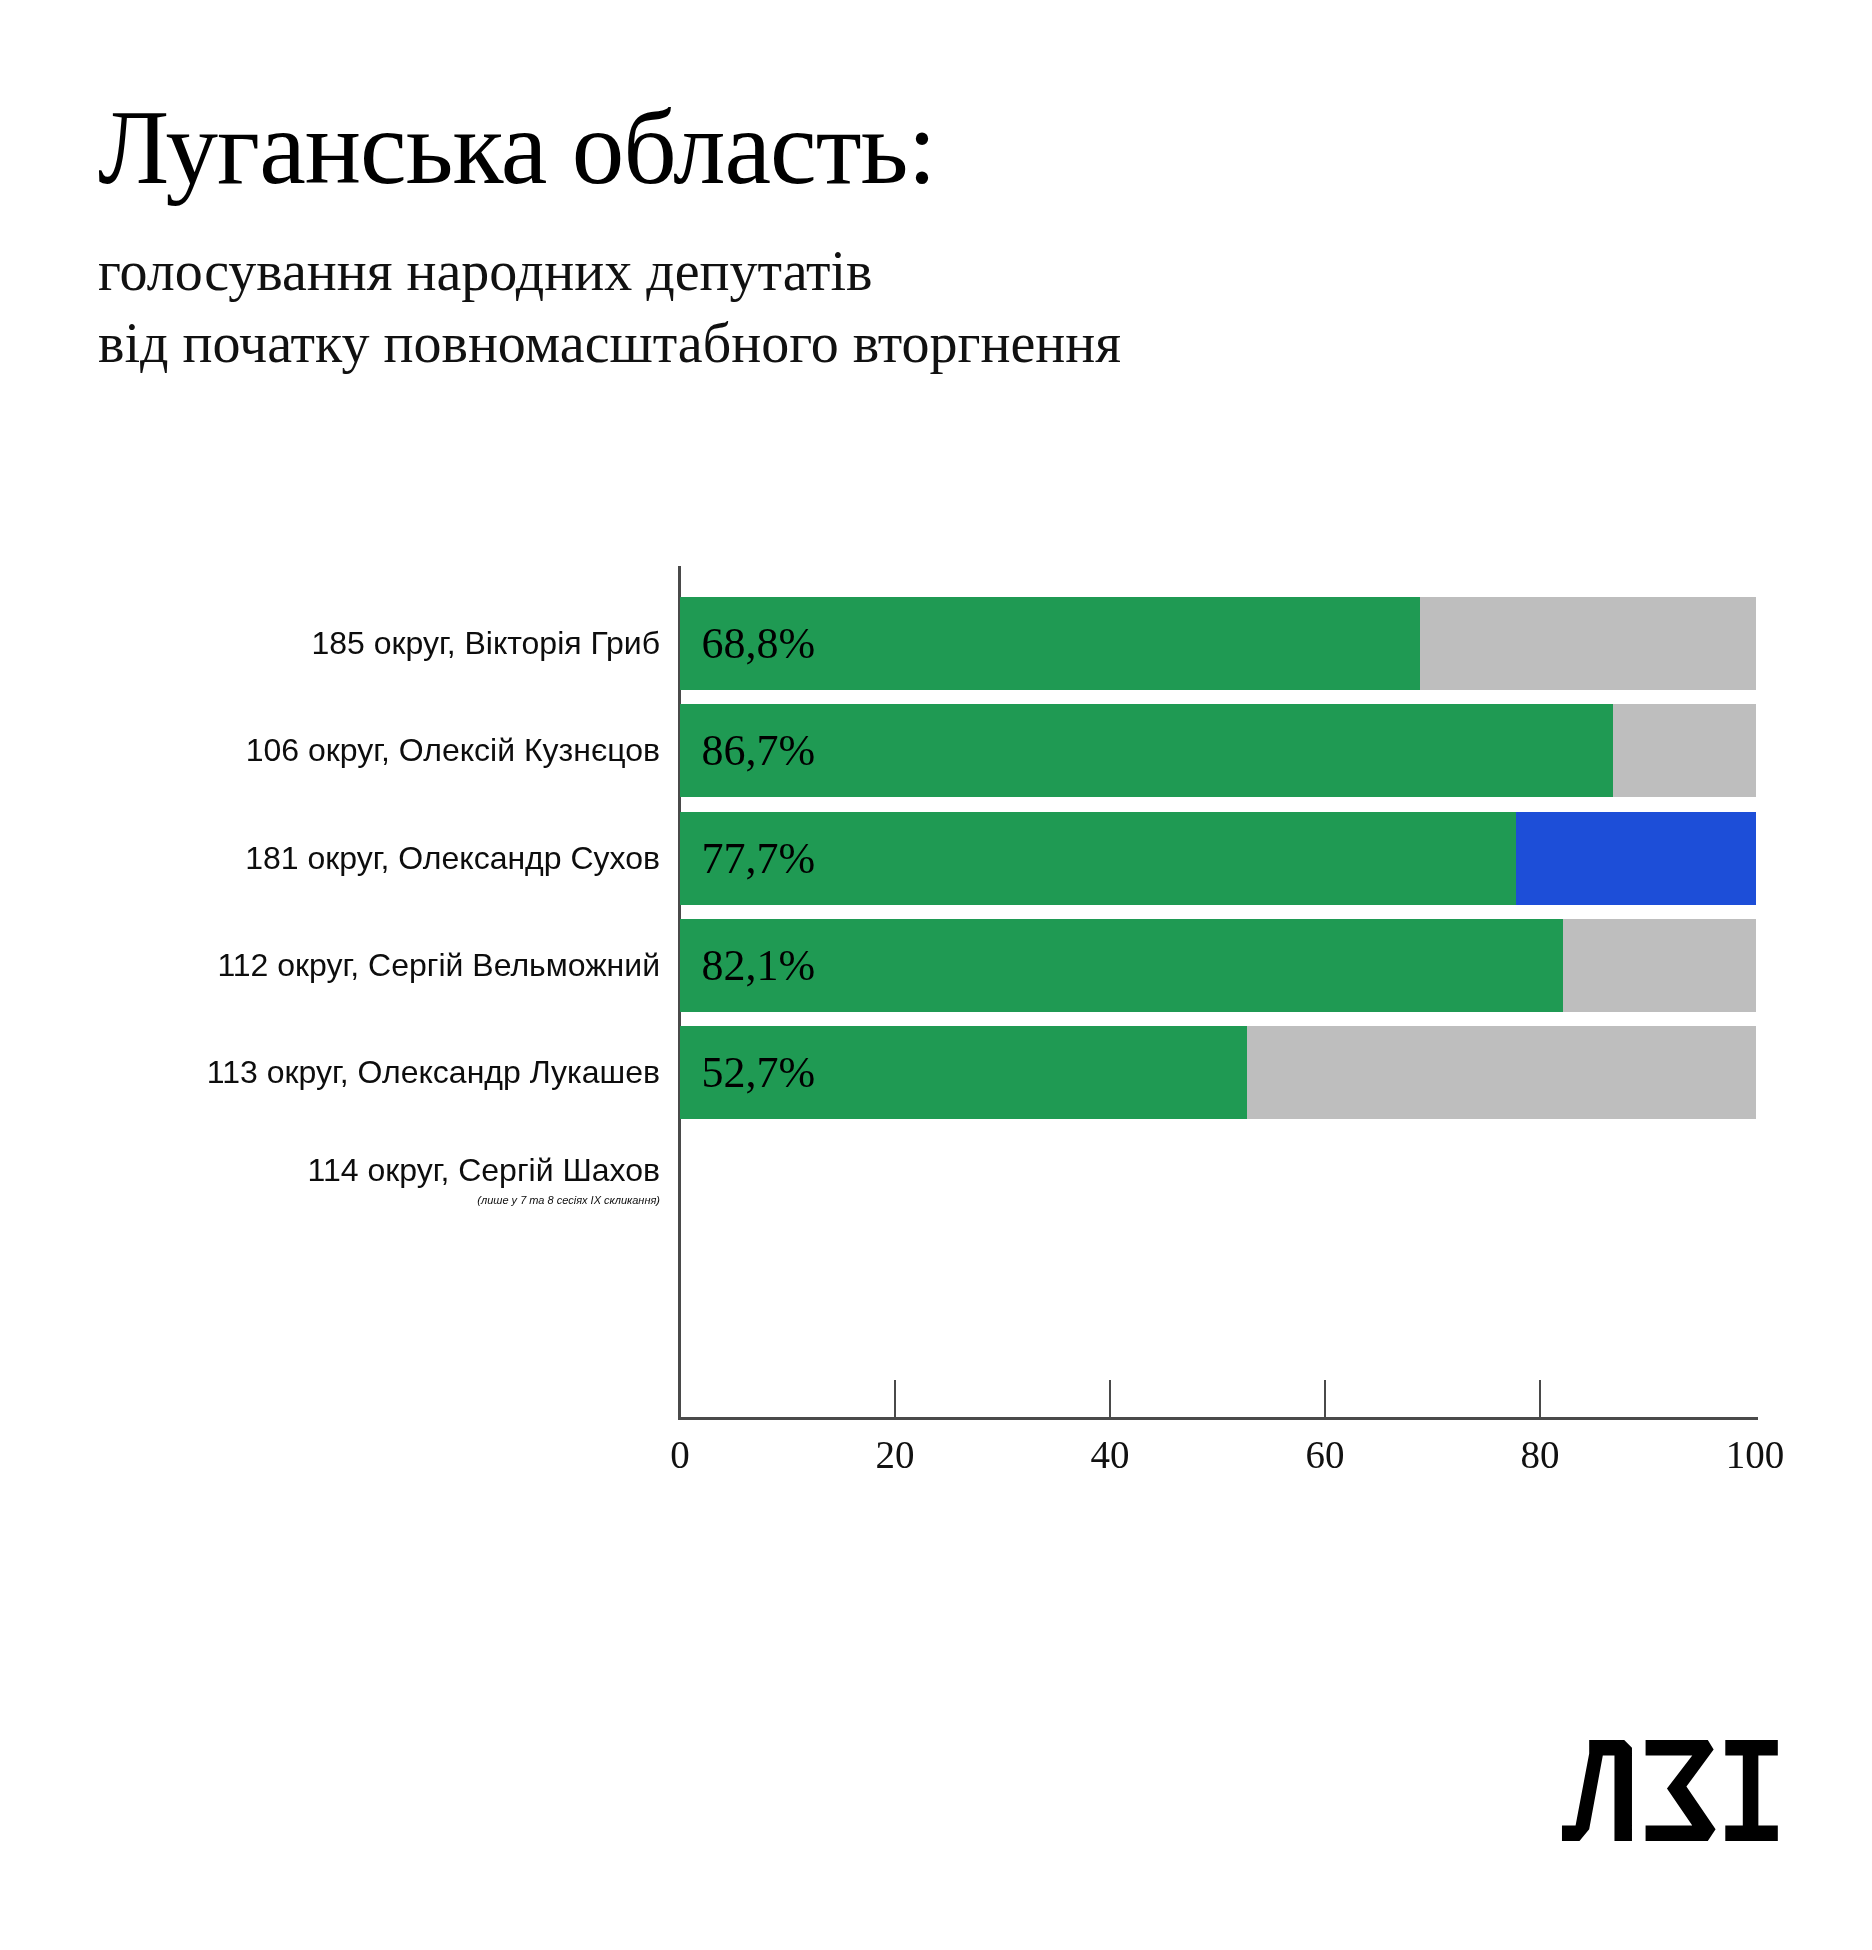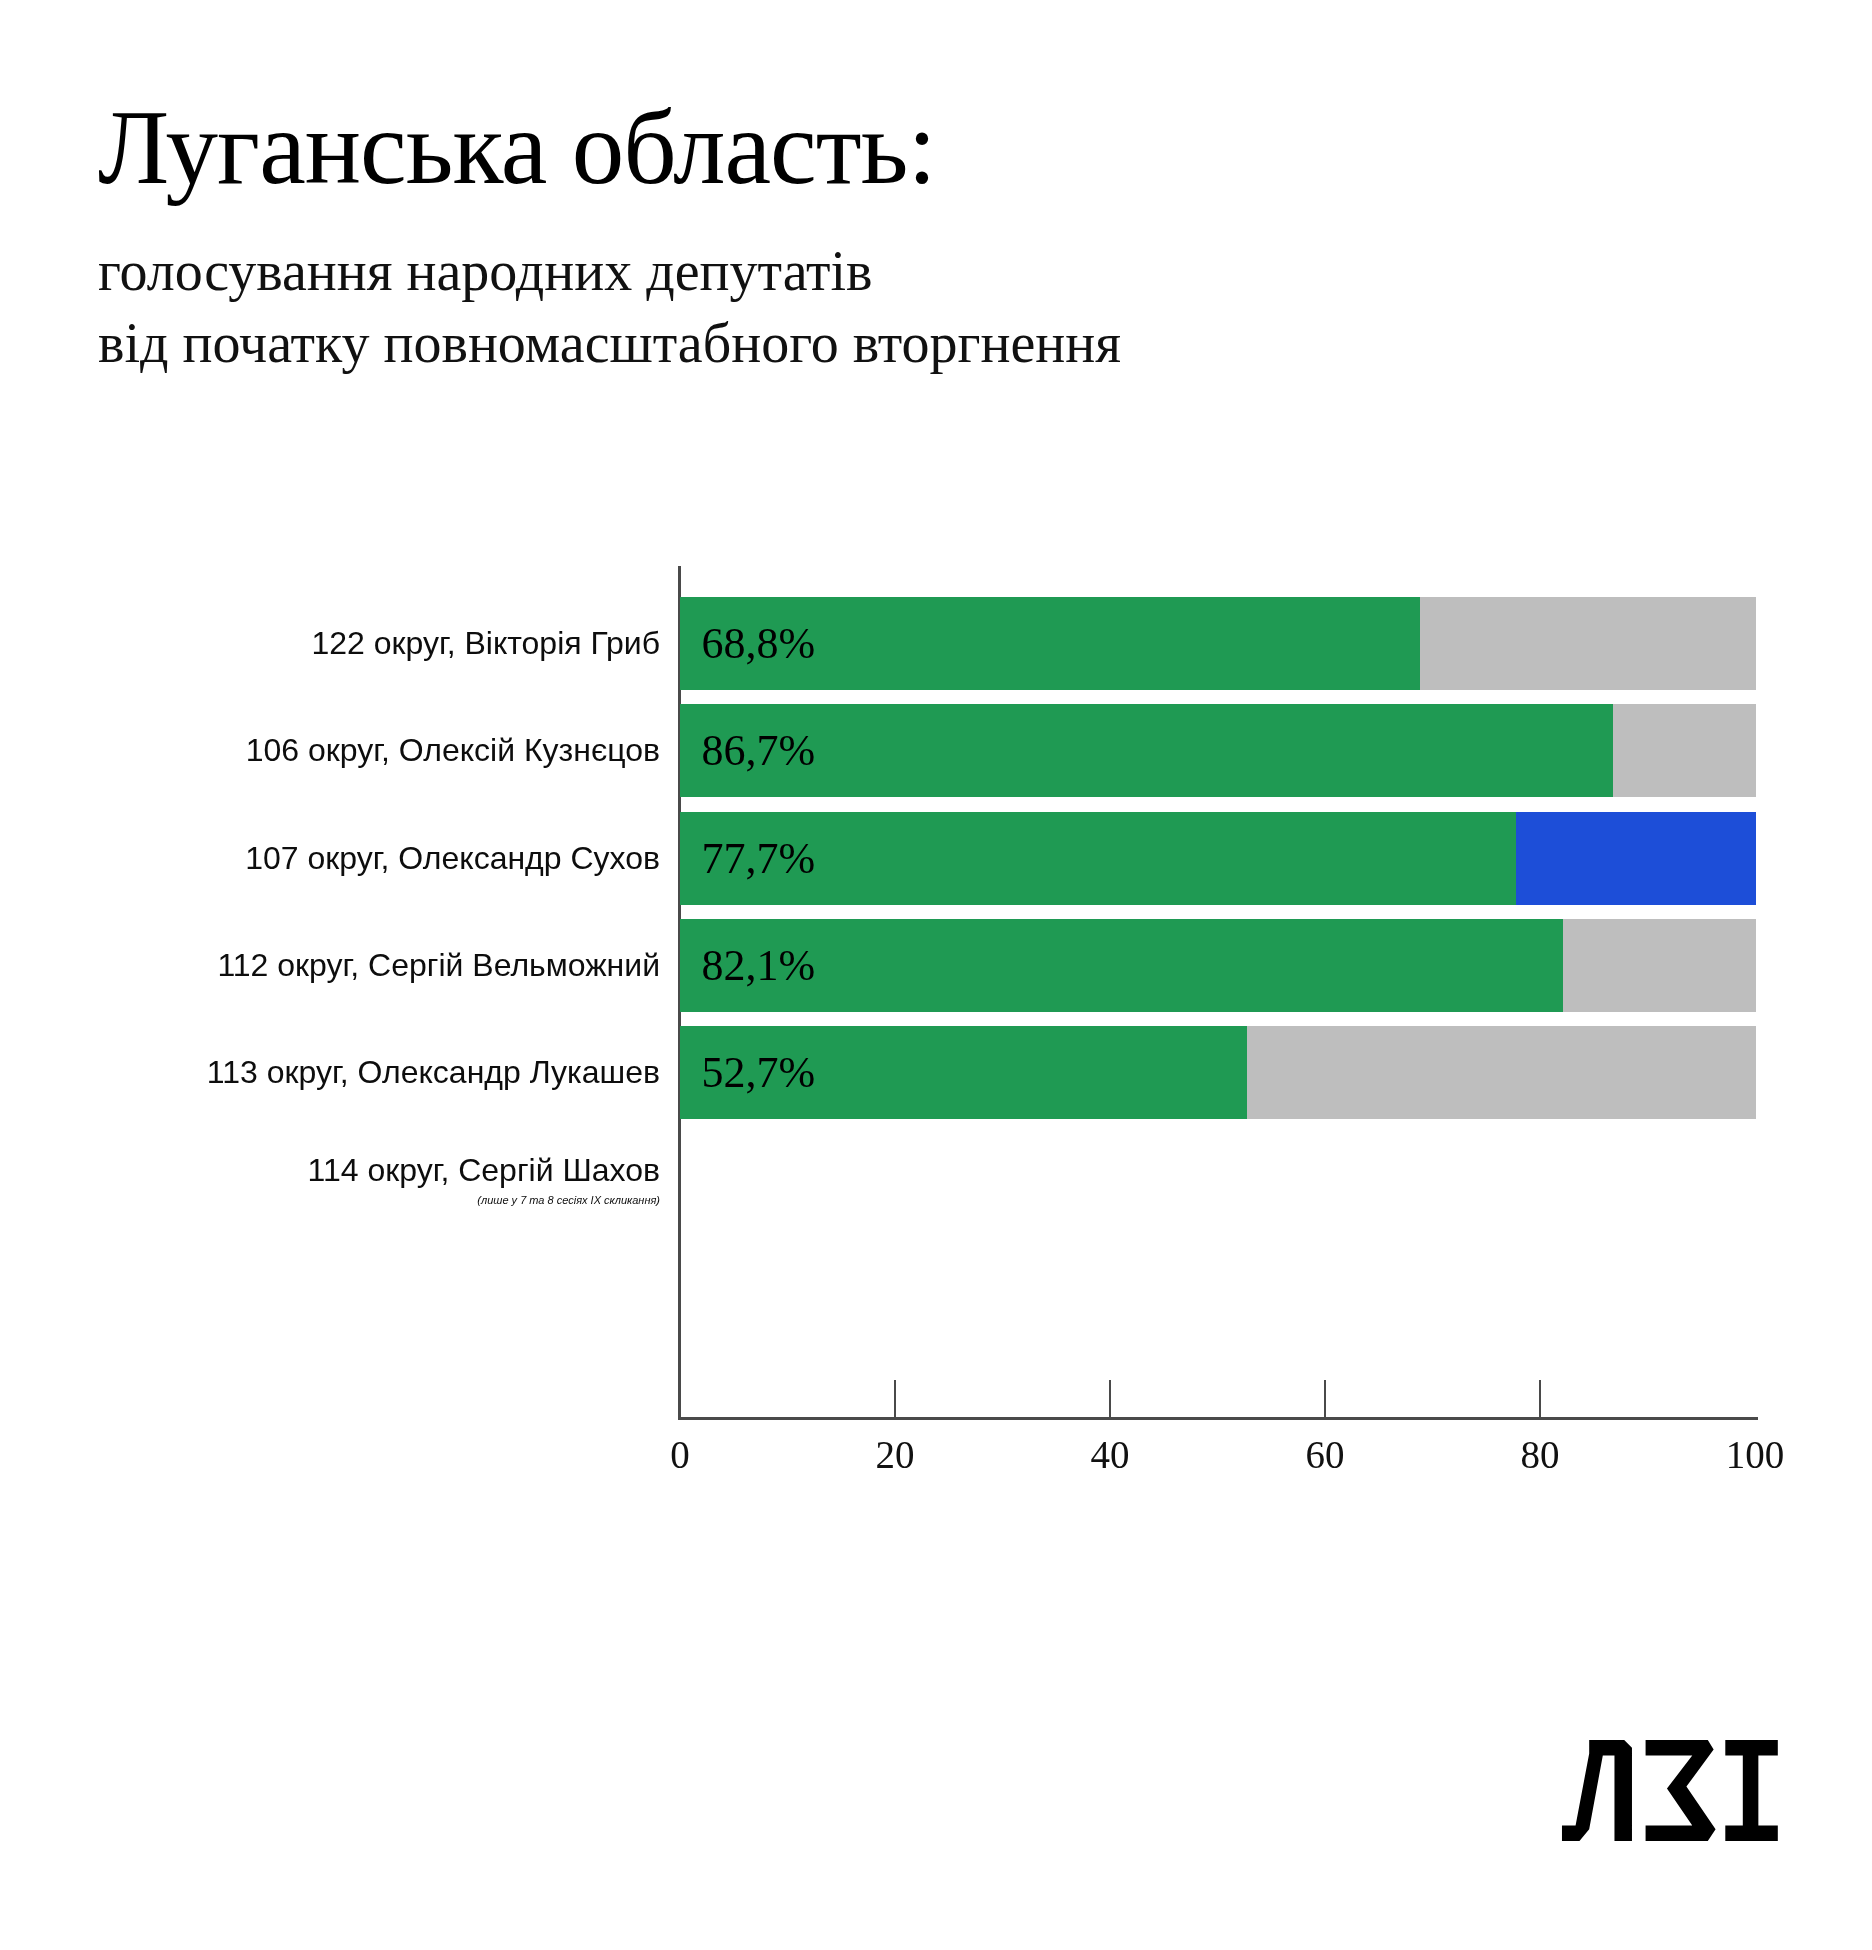--- a/index.html
+++ b/index.html
@@ -176,39 +176,39 @@
       <span class="subtitle-line">від початку повномасштабного вторгнення</span>
     </div>
   </div>
 
   <div class="chart">
     <div class="y-axis"></div>
     <div class="x-axis"></div>
     <div class="rows" id="rows-container">
         <div class="row" style="top: 41px;">
           <div class="row-label">
-            <span class="name">122 округ, Вікторія Гриб</span>
+            <span class="name">185 округ, Вікторія Гриб</span>
           </div>
           <div class="track" style="background: rgb(190, 190, 190);">
             <div class="fill" style="width: 740px; background: rgb(31, 154, 83);"></div>
             <div class="value">68,8%</div>
           </div>
         </div>
         <div class="row" style="top: 148px;">
           <div class="row-label">
             <span class="name">106 округ, Олексій Кузнєцов</span>
           </div>
           <div class="track" style="background: rgb(190, 190, 190);">
             <div class="fill" style="width: 933px; background: rgb(31, 154, 83);"></div>
             <div class="value">86,7%</div>
           </div>
         </div>
         <div class="row" style="top: 256px;">
           <div class="row-label">
-            <span class="name">107 округ, Олександр Сухов</span>
+            <span class="name">181 округ, Олександр Сухов</span>
           </div>
           <div class="track" style="background: #1d4ed8;">
             <div class="fill" style="width: 836px; background: rgb(31, 154, 83);"></div>
             <div class="value">77,7%</div>
           </div>
         </div>
         <div class="row" style="top: 363px;">
           <div class="row-label">
             <span class="name">112 округ, Сергій Вельможний</span>
           </div>

